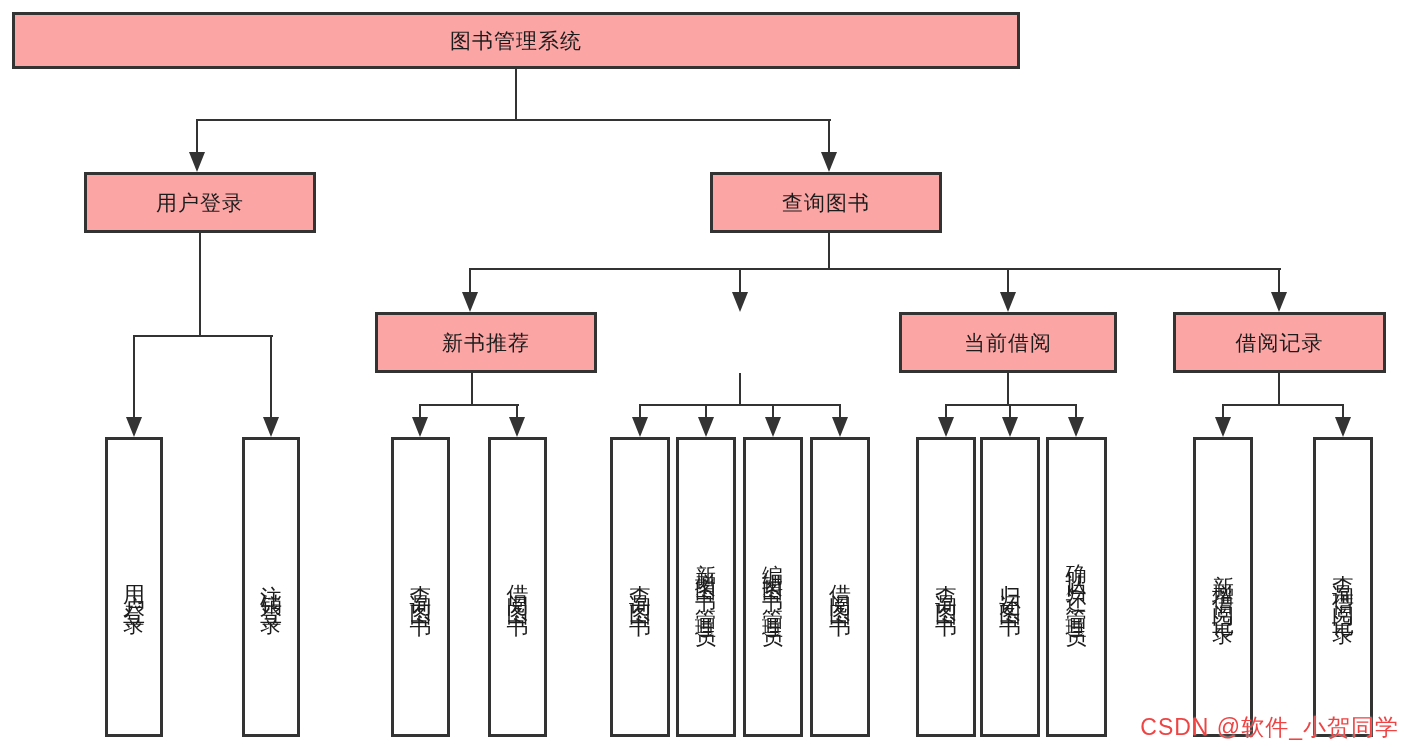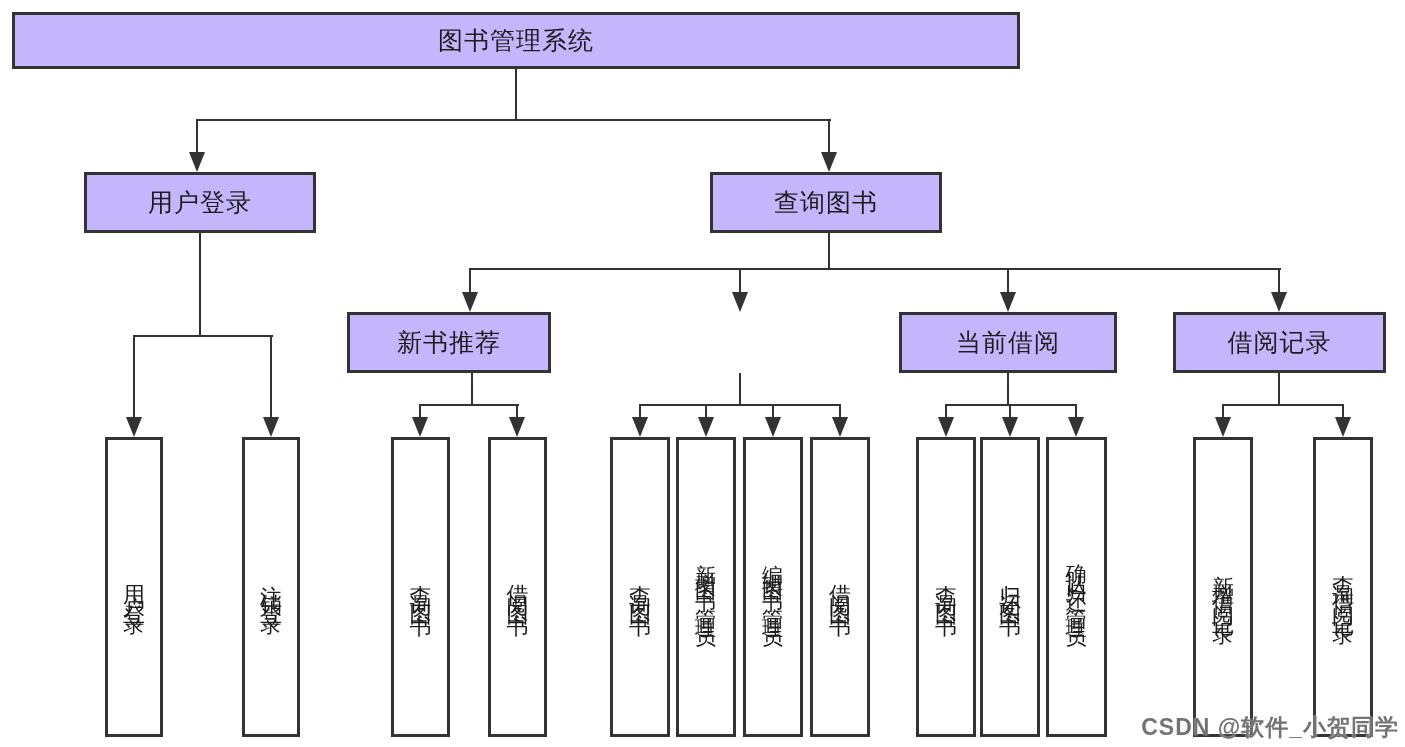--- a/index.html
+++ b/index.html
@@ -9,25 +9,25 @@
     height: 747px;
     background: #ffffff;
     font-family: "Liberation Sans", sans-serif;
     color: #1c1c1c;
     overflow: hidden;
   }
   .node {
     position: absolute;
     box-sizing: border-box;
     border: 3px solid #333333;
-    background: #c4b5fd;
+    background: #fca5a5;
     display: flex;
     align-items: center;
     justify-content: center;
-    font-size: 25px;
+    font-size: 21px;
     letter-spacing: 1px;
     color: #1c1c1c;
   }
   .vnode {
     position: absolute;
     box-sizing: border-box;
     border: 3px solid #333333;
     background: #ffffff;
     display: flex;
     align-items: center;
@@ -50,45 +50,44 @@
     width: 0; height: 0;
     border-left: 8px solid transparent;
     border-right: 8px solid transparent;
     border-top: 20px solid #333333;
   }
   .watermark {
     position: absolute;
     top: 712px;
     right: 6px;
     font-size: 23px;
-    color: #737373;
+    color: #ef4444;
     letter-spacing: 1px;
     text-shadow: 0 0 2px #ffffff;
     white-space: nowrap;
-    font-weight: bold;
   }
 </style>
 </head>
 <body>
 
 <div class="stage">
 
   <div class="node" style="left:12px; top:12px; width:1008px; height:57px;">
     <span>图书管理系统</span>
   </div>
 
   <div class="node" style="left:84px; top:172px; width:232px; height:61px;">
     <span>用户登录</span>
   </div>
 
   <div class="node" style="left:710px; top:172px; width:232px; height:61px;">
     <span>查询图书</span>
   </div>
 
-  <div class="node" style="left:347px; top:312px; width:204px; height:61px;">
+  <div class="node" style="left:375px; top:312px; width:222px; height:61px;">
     <span>新书推荐</span>
   </div>
 
 
   <div class="node" style="left:1173px; top:312px; width:213px; height:61px;">
     <span>借阅记录</span>
   </div>
 
   <div class="node" style="left:899px; top:312px; width:218px; height:61px;">
     <span>当前借阅</span>

